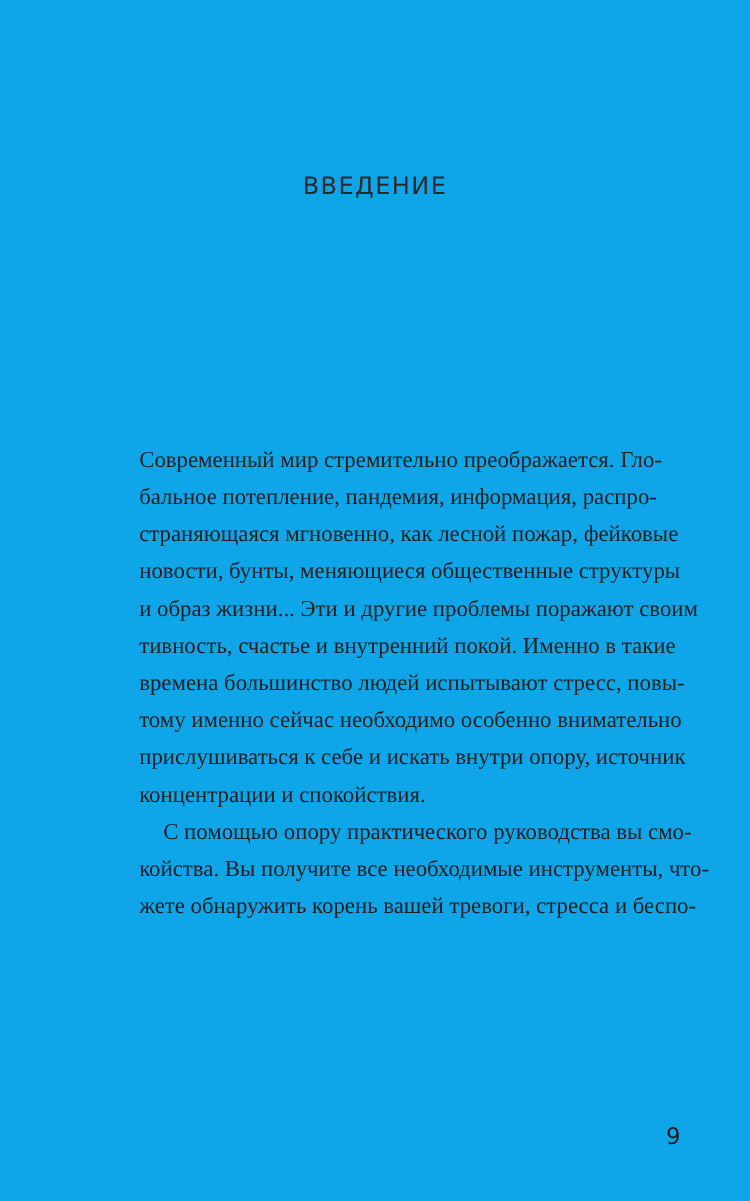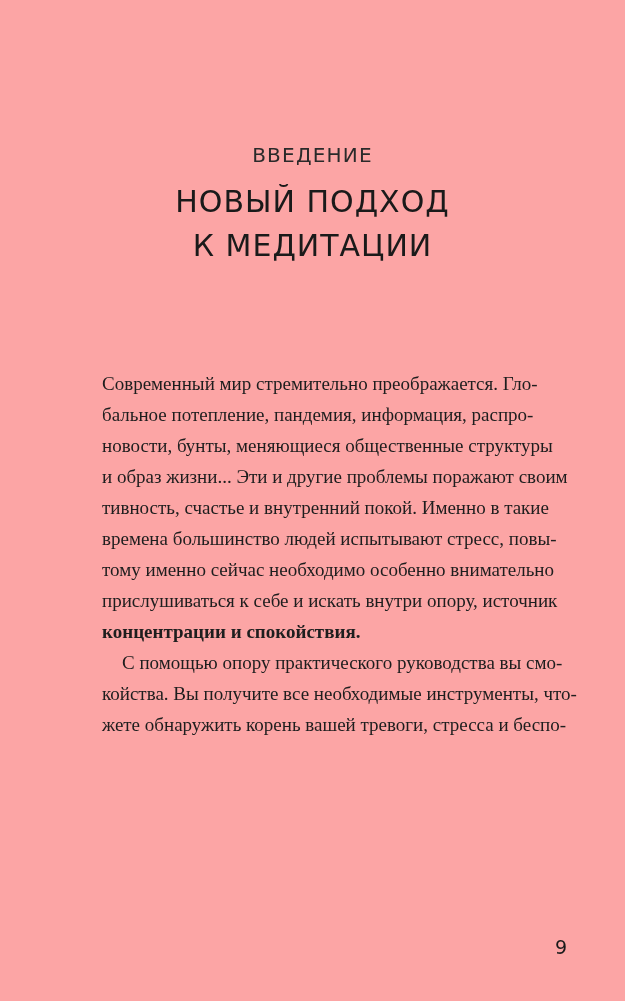--- a/index.html
+++ b/index.html
@@ -12,21 +12,21 @@
       height: 1001px;
       position: relative;
       overflow: hidden;
       color: #1c1c1c;
     }
     .page {
       position: absolute;
       left: 0; top: 0;
       width: 625px;
       height: 1001px;
-      background: #fca5a5;
+      background: #0ea5e9;
     }
     .chapter-label {
       position: absolute;
       left: 0; width: 625px;
       top: 141px;
       text-align: center;
       font-family: "DejaVu Sans", sans-serif;
       font-size: 20px;
       letter-spacing: 1.2px;
       font-weight: normal;
@@ -43,38 +43,37 @@
       font-size: 30px;
       letter-spacing: 1px;
       font-weight: normal;
       color: #1a1a1a;
       line-height: 44px;
       margin: 0;
     }
     .chapter-title span { display: block; }
     .body-text {
       position: absolute;
-      left: 102px;
+      left: 116px;
       top: 368px;
       width: 425px;
       font-family: "Liberation Serif", serif;
       font-size: 19px;
       color: #1e1e1e;
     }
     .line {
       display: block;
       height: 31px;
       line-height: 31px;
       white-space: nowrap;
       text-align: justify;
       text-align-last: justify;
     }
     .line.last {
       text-align-last: left;
-      font-weight: bold;
     }
     .line.indent {
       padding-left: 20px;
     }
     .page-number {
       position: absolute;
       left: 555px;
       top: 935px;
       font-family: "DejaVu Sans", sans-serif;
       font-size: 19px;
@@ -82,29 +81,26 @@
       line-height: 24px;
     }
   </style>
 </head>
 <body>
 
 <div class="page">
 
   <h2 class="chapter-label">ВВЕДЕНИЕ</h2>
 
-  <h1 class="chapter-title">
-    <span>НОВЫЙ ПОДХОД</span>
-    <span>К МЕДИТАЦИИ</span>
-  </h1>
 
   <div class="body-text">
     <div class="paragraph">
       <span class="line">Современный мир стремительно преображается. Гло-</span>
       <span class="line">бальное потепление, пандемия, информация, распро-</span>
+      <span class="line">страняющаяся мгновенно, как лесной пожар, фейковые</span>
       <span class="line">новости, бунты, меняющиеся общественные структуры</span>
       <span class="line">и образ жизни... Эти и другие проблемы поражают своим</span>
       <span class="line">тивность, счастье и внутренний покой. Именно в такие</span>
       <span class="line">времена большинство людей испытывают стресс, повы-</span>
       <span class="line">тому именно сейчас необходимо особенно внимательно</span>
       <span class="line">прислушиваться к себе и искать внутри опору, источник</span>
       <span class="line last">концентрации и спокойствия.</span>
     </div>
     <div class="paragraph">
       <span class="line indent">С помощью опору практического руководства вы смо-</span>

